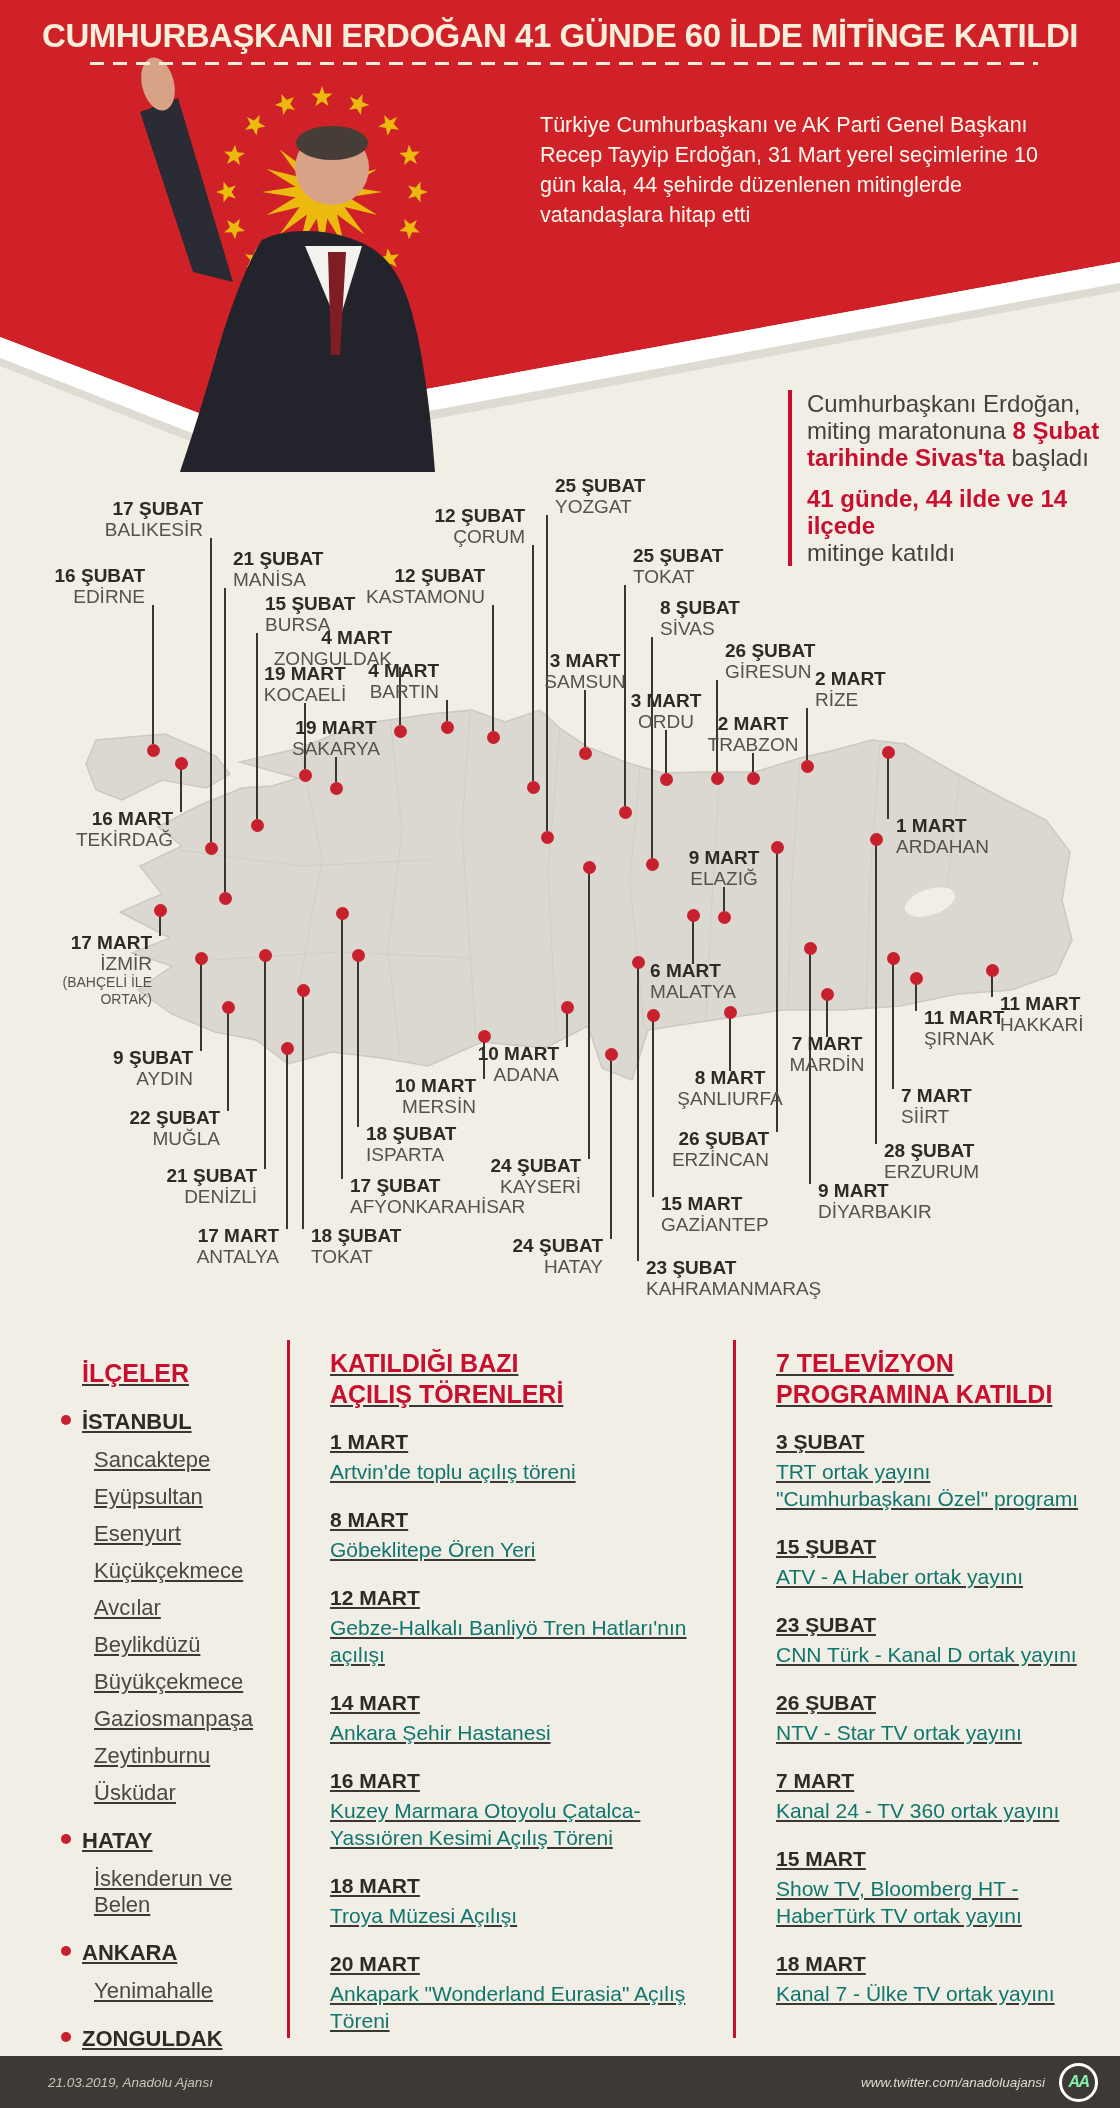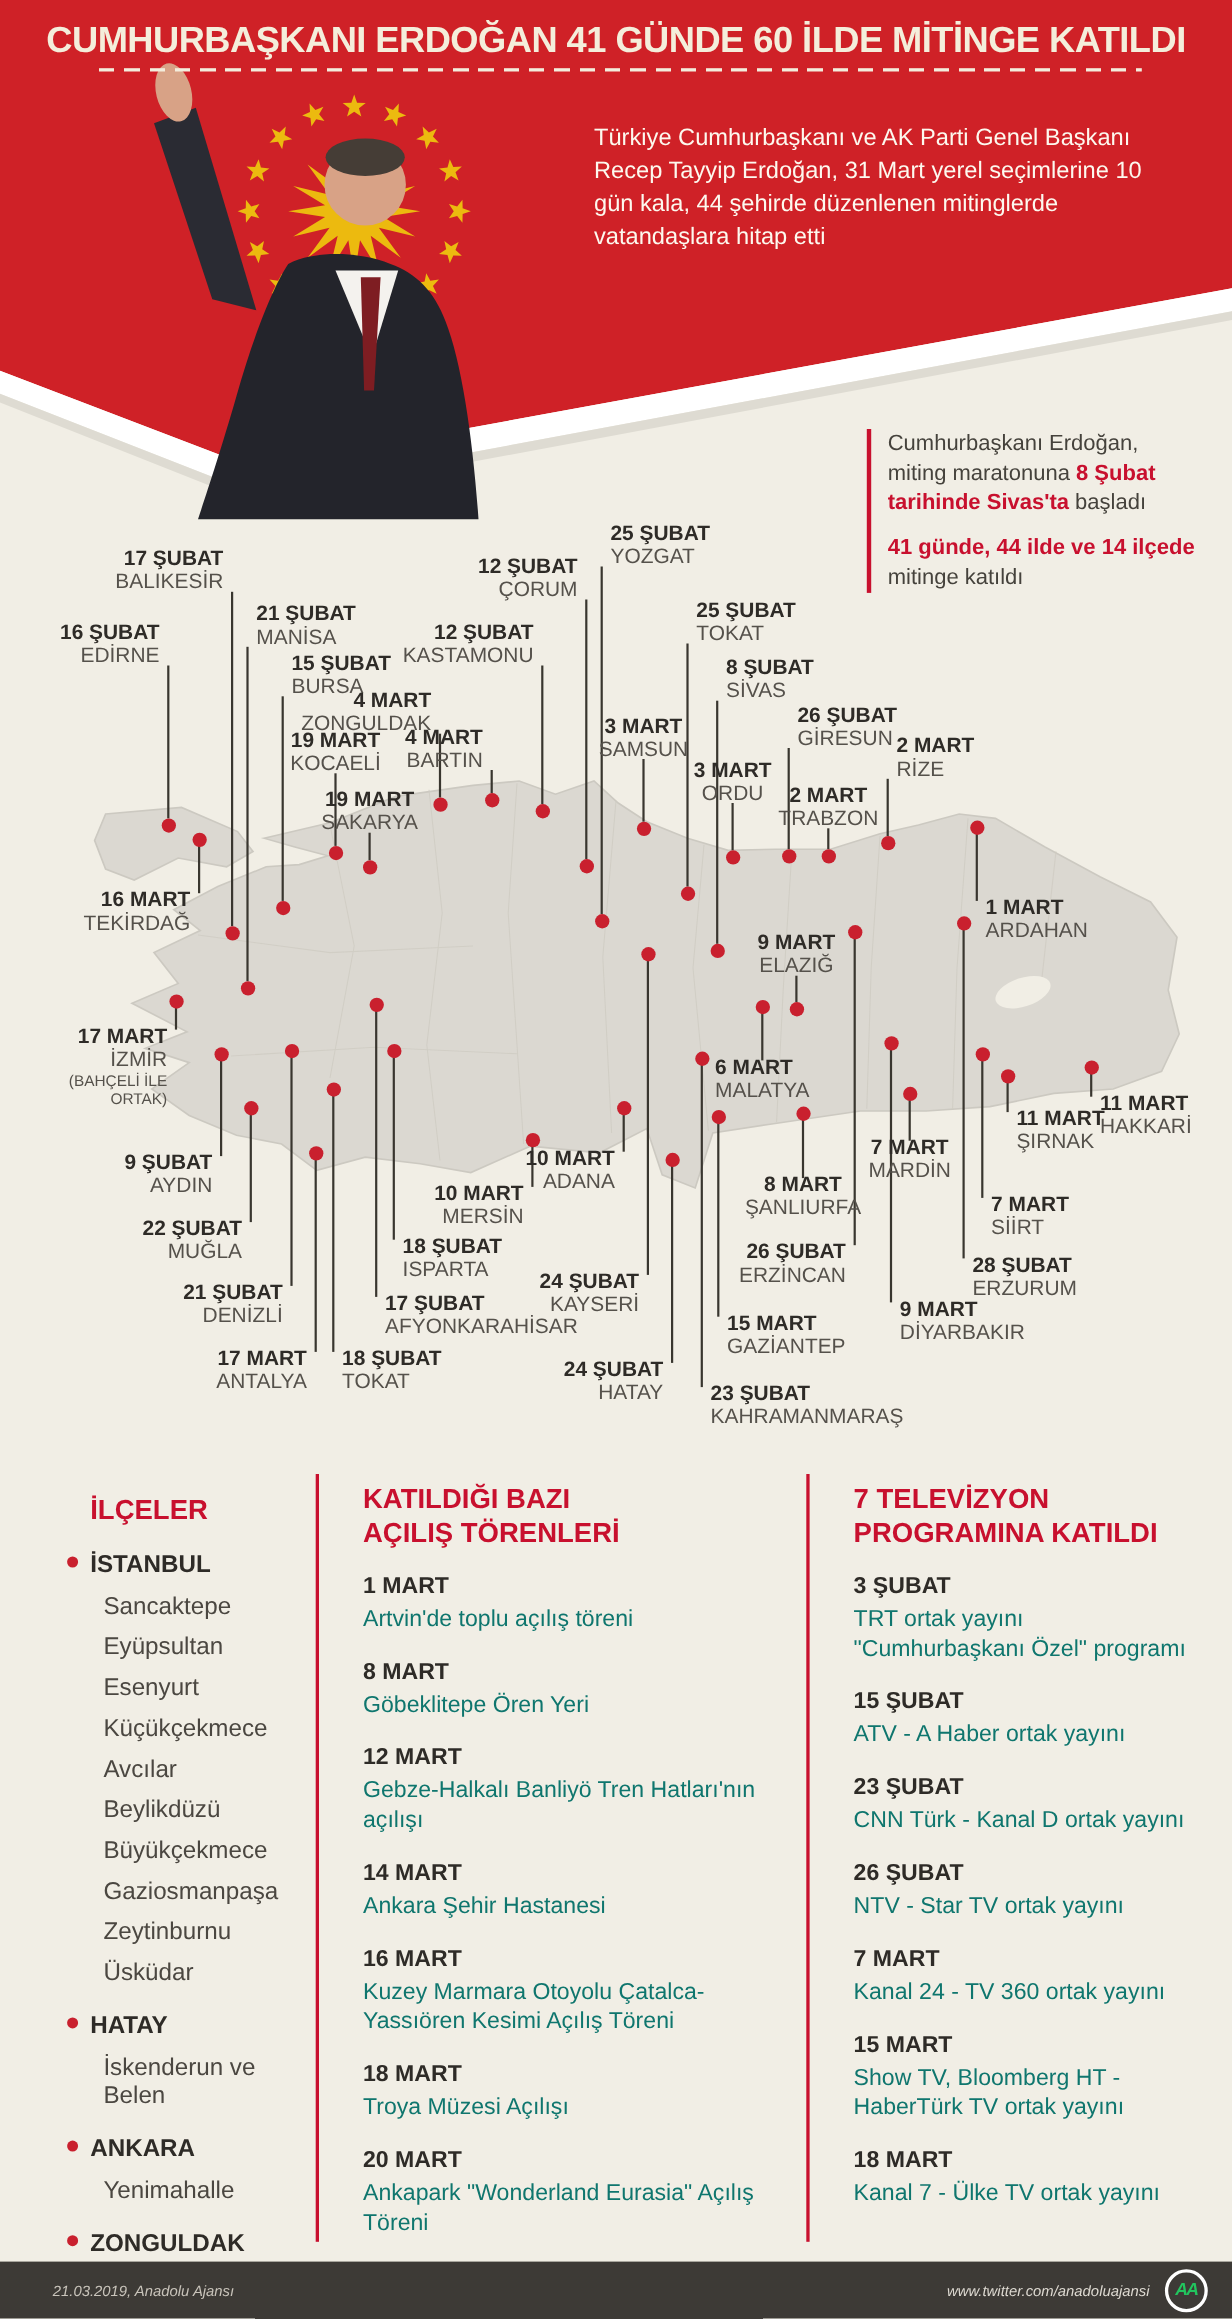--- a/index.html
+++ b/index.html
@@ -10,49 +10,49 @@
   
   .top-title{position:absolute;top:17px;left:0;width:1120px;text-align:center;
              font-size:33px;font-weight:800;letter-spacing:-0.5px;color:#f4eedb;z-index:5;}
   .dash-line{position:absolute;top:62px;left:90px;width:948px;height:3px;z-index:5;
              background:repeating-linear-gradient(90deg,#f3eddc 0 14px,transparent 14px 23px);}
   .intro{position:absolute;left:540px;top:110px;width:508px;font-size:21.5px;line-height:30px;
          color:#fdf9ef;z-index:5;}
   
   .note{position:absolute;left:788px;top:390px;width:300px;border-left:4px solid #c8102e;
         padding-left:15px;z-index:5;}
-  .note p{margin:0;font-size:20px;line-height:27px;color:#45423c;white-space:pre-line;}
+  .note p{margin:0;font-size:24px;line-height:27px;color:#45423c;white-space:pre-line;}
   .note p + p{margin-top:14px;}
   .note .hl{color:#c8102e;font-weight:bold;}
   
   .map-label{position:absolute;font-size:19px;line-height:21px;color:#55514b;white-space:nowrap;z-index:4;}
   .map-label .d{font-weight:bold;color:#2e2b27;}
   .map-label .sub{font-size:14px;line-height:17px;white-space:pre-line;}
   .leader{position:absolute;width:2px;background:#39362f;z-index:2;}
   .dot{position:absolute;width:13px;height:13px;border-radius:50%;background:#c9202e;z-index:3;}
   
-  .cols{position:absolute;top:1340px;left:0;width:1120px;height:698px;display:flex;box-sizing:border-box;}
+  .cols{position:absolute;top:1340px;left:0;width:1120px;height:698px;display:flex;box-sizing:border-box;text-decoration:underline;}
   .col1{width:287px;padding:18px 0 0 82px;box-sizing:border-box;}
   .col2{width:446px;border-left:3px solid #c8102e;padding:8px 28px 0 40px;box-sizing:border-box;}
   .col3{flex:1;border-left:3px solid #c8102e;padding:8px 40px 0 40px;box-sizing:border-box;}
   .col-title{font-size:25px;line-height:31px;font-weight:800;color:#c8102e;margin-bottom:20px;}
   .grp{margin-bottom:22px;}
   .grp-city{position:relative;font-weight:bold;font-size:22px;color:#2e2b27;margin-bottom:12px;}
   .bullet{position:absolute;left:-21px;top:6px;width:10px;height:10px;border-radius:50%;background:#c9202e;}
   .district{font-size:22px;color:#4b4741;margin-bottom:11px;margin-left:12px;}
   .item{margin-bottom:23px;}
   .item .date{font-weight:bold;font-size:21px;color:#2e2b27;margin-bottom:4px;}
   .item .desc{font-size:21px;color:#0f766e;line-height:27px;}
   
   .footer{position:absolute;left:0;top:2056px;width:1120px;height:52px;background:#3d3a36;
           display:flex;align-items:center;z-index:6;}
   .footer-left{font-style:italic;font-size:13.5px;color:#c9c4bb;margin-left:48px;}
   .footer-right{margin-left:auto;display:flex;align-items:center;gap:14px;margin-right:22px;}
   .footer-url{font-style:italic;font-size:13.5px;color:#dedad2;}
-  .aa-logo{width:33px;height:33px;border:3px solid #fff;border-radius:50%;color:#22c55e;
+  .aa-logo{width:33px;height:33px;border:3px solid #fff;border-radius:50%;color:#86efac;
            display:flex;align-items:center;justify-content:center;font-weight:800;
            font-size:16px;letter-spacing:-1.5px;font-style:italic;}
 </style>
 </head>
 <body>
 
 <div class="page">
 
   <svg class="abs" style="left:0;top:0;z-index:1" width="1120" height="520" viewBox="0 0 1120 520">
     <polygon points="0,0 1120,0 1120,262 230,425 0,337" fill="#cf2127"></polygon>

